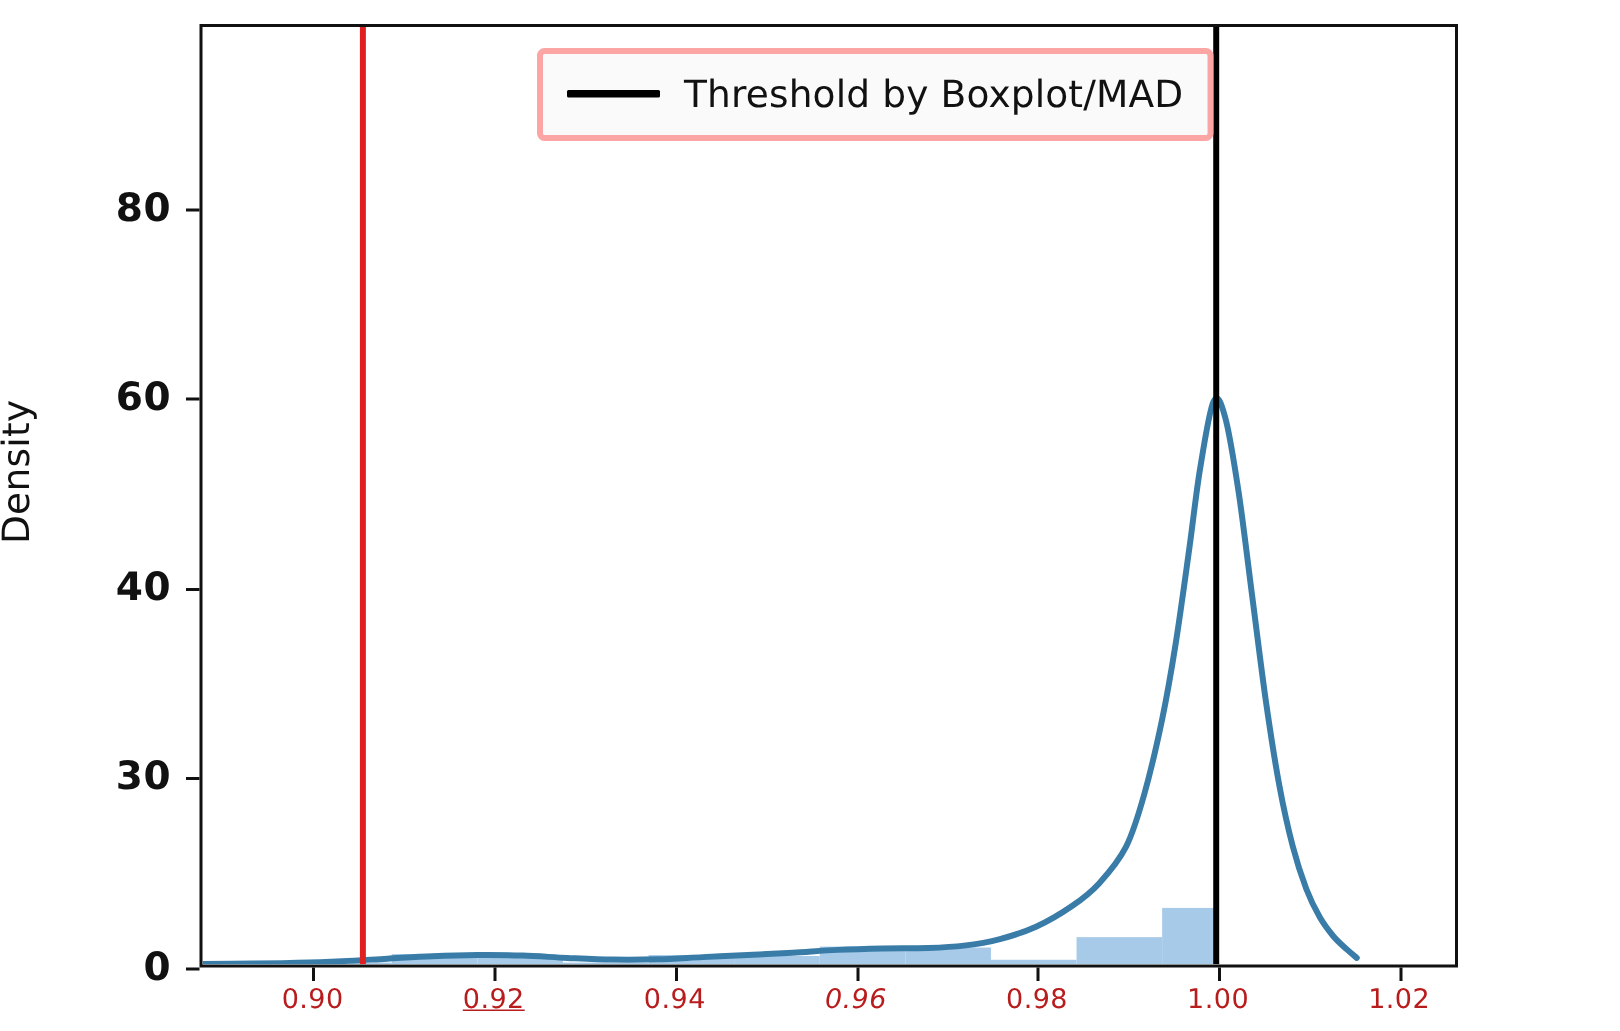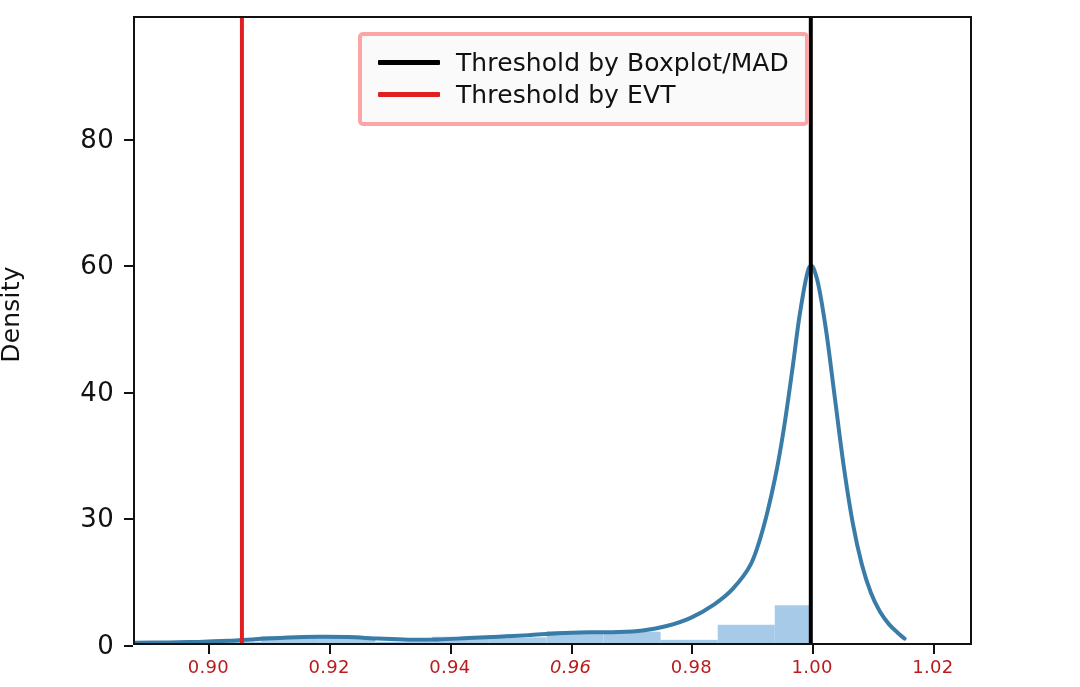--- a/index.html
+++ b/index.html
@@ -21,21 +21,21 @@
     display:flex;align-items:center;justify-content:center;
     font-size:25px;color:#111;letter-spacing:.2px;
   }
 
   
   .tick-x{position:absolute;top:645px;width:0;height:9px;border-left:2px solid #111;}
   .tick-x-label{position:absolute;top:656px;font-size:18px;color:#b91c1c;
      transform:translateX(-50%);white-space:nowrap;letter-spacing:.3px;}
   .tick-y{position:absolute;left:124px;width:9px;height:0;border-top:2px solid #111;}
   .tick-y-label{position:absolute;left:0;width:114px;text-align:right;
-     font-size:26px;color:#111;transform:translateY(-50%);letter-spacing:.3px;}
+     font-size:26px;color:#111;transform:translateY(-50%);letter-spacing:.3px;font-weight:bold;}
 
   
   #legend{
     position:absolute;left:358px;top:32px;
     background:#fafafa;border:4px solid #fca5a5;border-radius:5px;
     padding:10px 16px 12px 16px;box-sizing:border-box;
   }
   .legend-row{display:flex;align-items:center;height:32px;}
   .legend-swatch{width:62px;height:5px;margin-right:16px;flex:0 0 auto;border-radius:1px;}
   .legend-text{font-size:25px;color:#111;white-space:nowrap;letter-spacing:.1px;}
@@ -71,21 +71,21 @@
             <line x1="107.44028776978439" x2="107.44028776978439" y1="0" y2="629" stroke="#e02020" stroke-width="4"></line>
           </g>
       </svg>
     </div>
   </div>
 
   <div id="xticks-group">
       <div class="tick-x" style="left: 208.45px;"></div>
       <div class="tick-x-label" style="left: 208.45px;">0.90</div>
       <div class="tick-x" style="left: 329.169px;"></div>
-      <div class="tick-x-label" style="left: 329.169px;">0.92</div>
+      <div class="tick-x-label" style="left: 329.169px; text-decoration: underline;">0.92</div>
       <div class="tick-x" style="left: 449.888px;"></div>
       <div class="tick-x-label" style="left: 449.888px;">0.94</div>
       <div class="tick-x" style="left: 570.608px;"></div>
       <div class="tick-x-label" style="left: 570.608px; font-style: italic;">0.96</div>
       <div class="tick-x" style="left: 691.327px;"></div>
       <div class="tick-x-label" style="left: 691.327px;">0.98</div>
       <div class="tick-x" style="left: 812.047px;"></div>
       <div class="tick-x-label" style="left: 812.047px;">1.00</div>
       <div class="tick-x" style="left: 932.766px;"></div>
       <div class="tick-x-label" style="left: 932.766px;">1.02</div>
@@ -101,18 +101,14 @@
       <div class="tick-y-label" style="top: 265.322px;">60</div>
       <div class="tick-y" style="top: 138.763px;"></div>
       <div class="tick-y-label" style="top: 138.763px;">80</div>
     </div>
 
   <div id="legend">
       <div class="legend-row">
         <span class="legend-swatch" style="background: rgb(0, 0, 0);"></span>
         <span class="legend-text">Threshold by Boxplot/MAD</span>
       </div>
-      <div class="legend-row">
-        <span class="legend-swatch" style="background: rgb(224, 32, 32);"></span>
-        <span class="legend-text">Threshold by EVT</span>
-      </div>
     </div>
 </div>
 
 </body></html>

